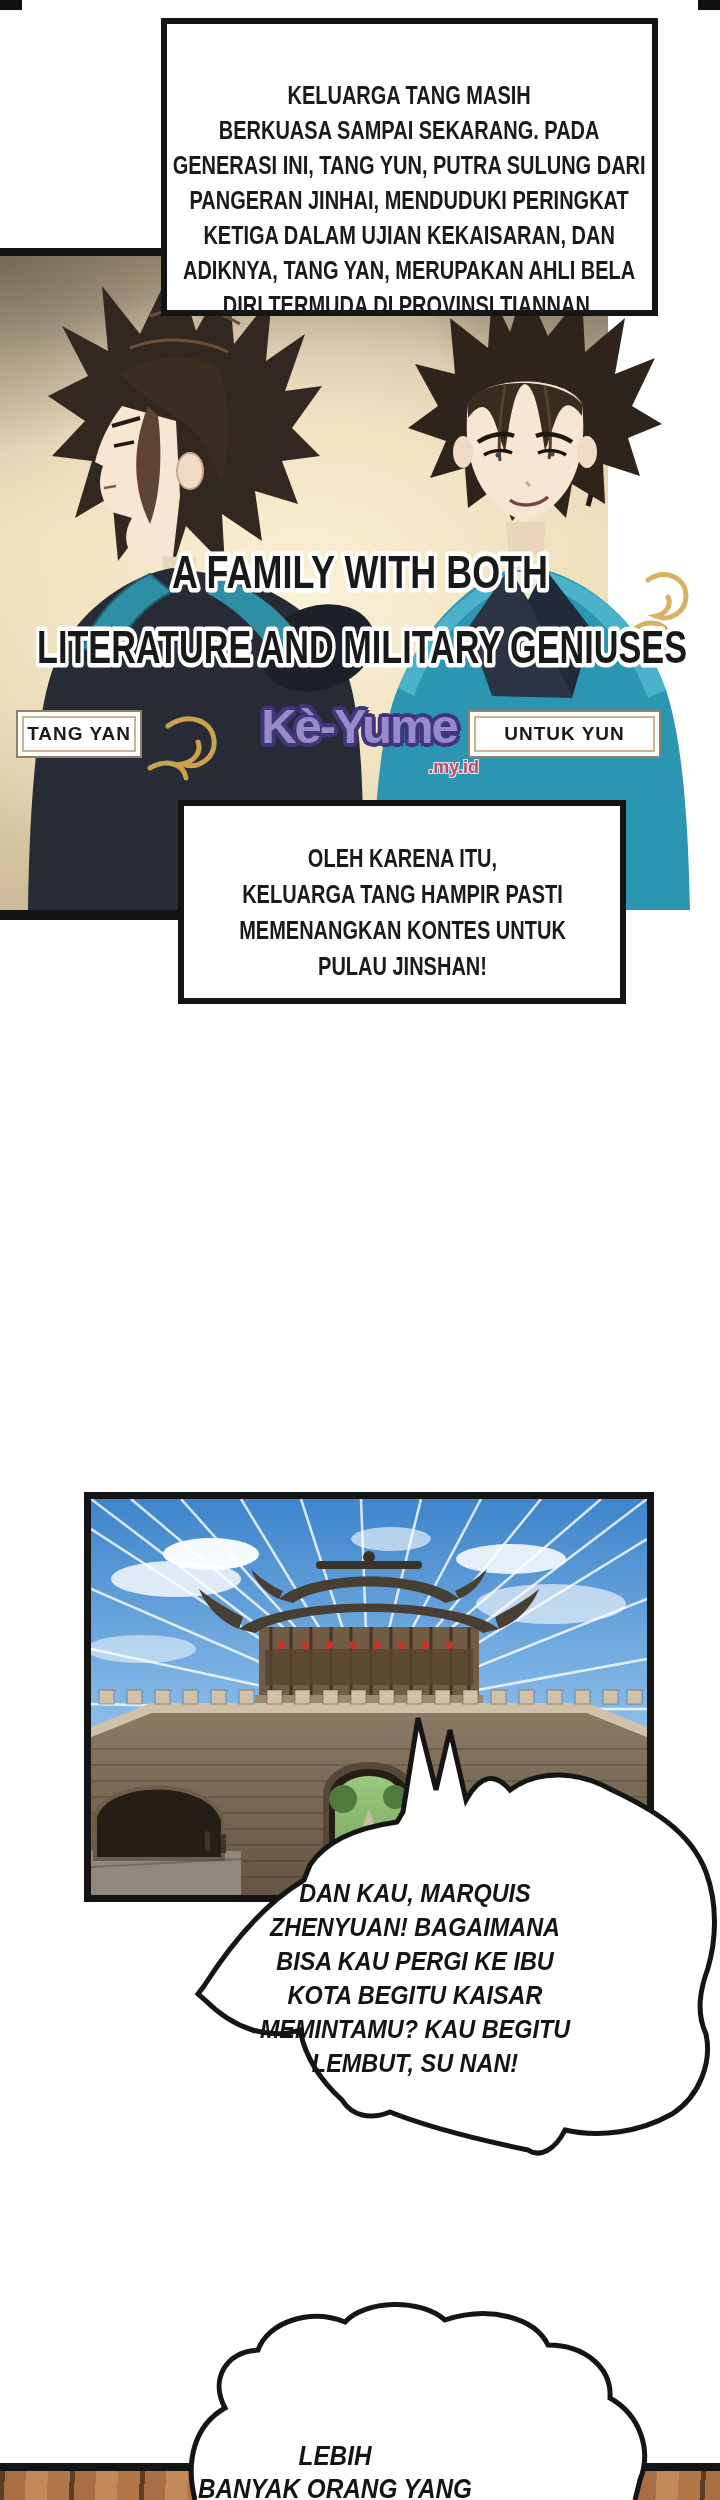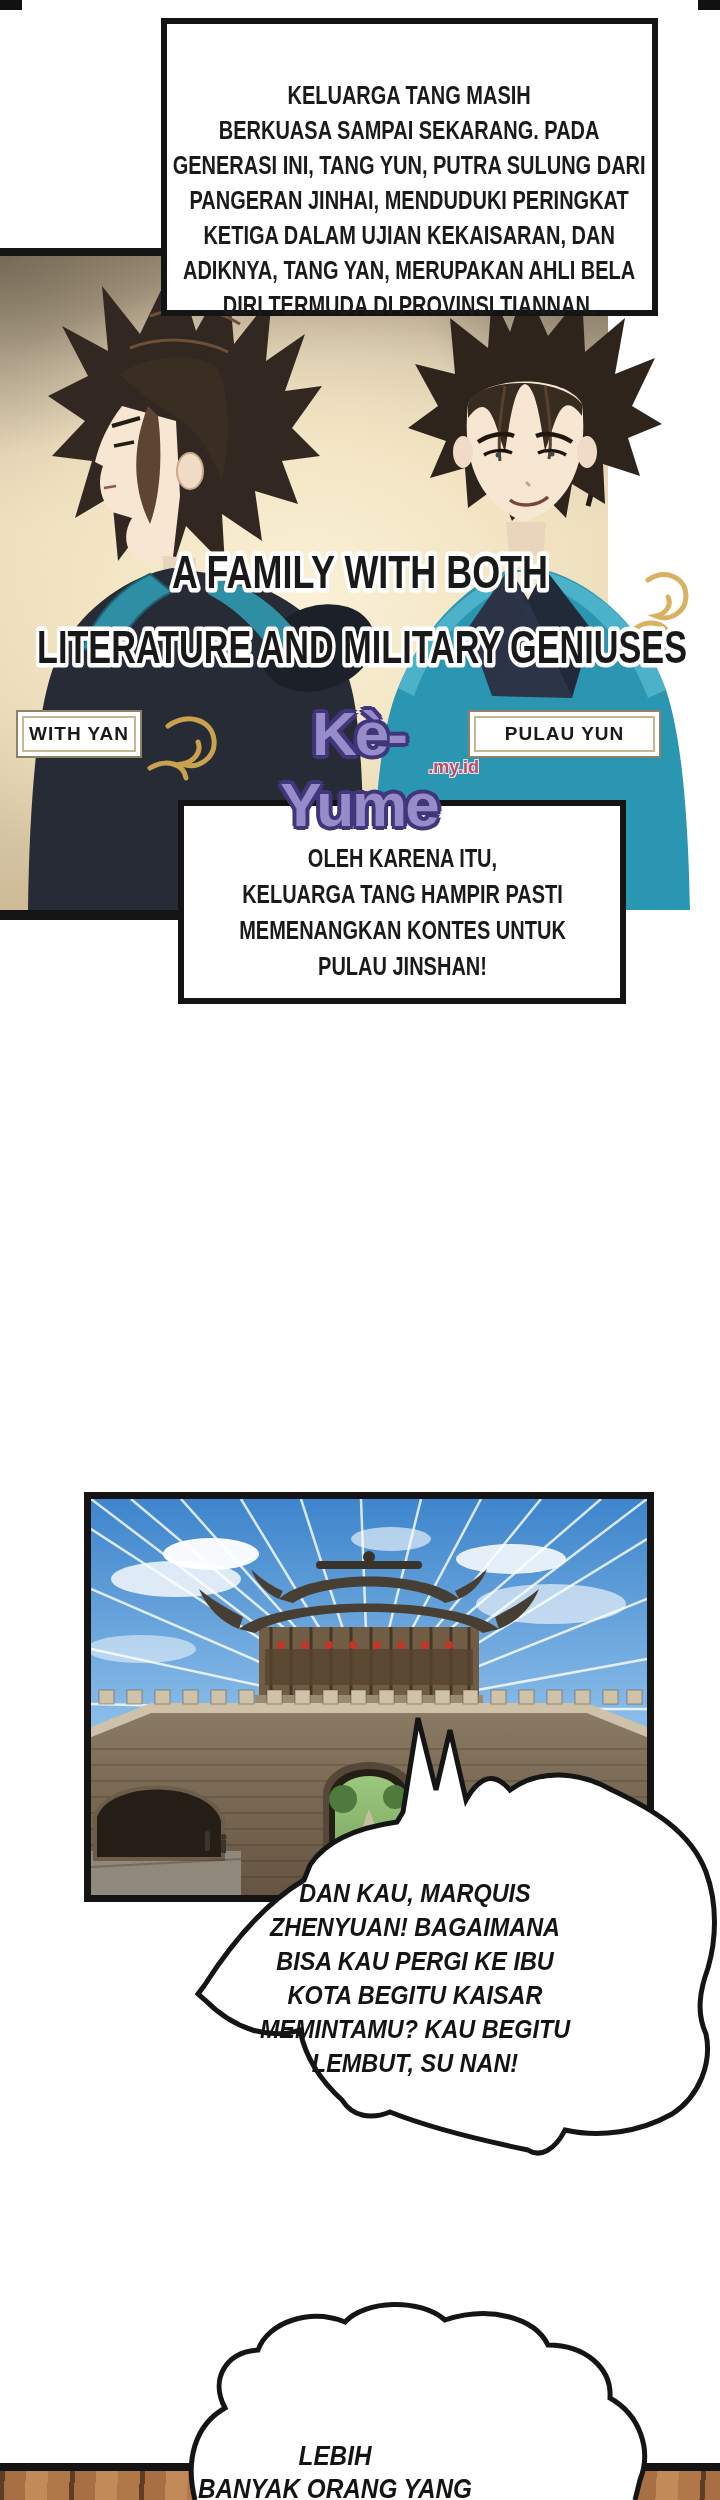--- a/index.html
+++ b/index.html
@@ -38,21 +38,21 @@
     border:2px solid #8f8068;
     box-shadow: inset 0 0 0 4px #ffffff, inset 0 0 0 6px #c7b695;
     display:flex; align-items:center; justify-content:center;
     font-weight:bold; font-size:19px; letter-spacing:1px; color:#1a1a1a;
   }
   #watermark {
     position:absolute; left:245px; top:690px; width:228px; height:76px;
     text-align:center; z-index:5;
   }
   #watermark .wm-main {
-    font-size:62px; font-weight:bold; letter-spacing:-2px; color:#978cc9;
+    font-size:49px; font-weight:bold; letter-spacing:-2px; color:#978cc9;
     text-shadow:-3px -3px 0 #41357b,3px -3px 0 #41357b,-3px 3px 0 #41357b,3px 3px 0 #41357b,
                 -4px 0 0 #41357b,4px 0 0 #41357b,0 -4px 0 #41357b,0 4px 0 #41357b;
   }
   #watermark .wm-suffix {
     position:absolute; right:-6px; bottom:-4px; font-size:18px; font-weight:bold;
     color:#b44f63; letter-spacing:0;
     text-shadow:-1px -1px 0 #e6e1f2,1px -1px 0 #e6e1f2,-1px 1px 0 #e6e1f2,1px 1px 0 #e6e1f2;
   }
   
   #gate-panel {
@@ -141,24 +141,24 @@
         <path d="M648,324 c18,-12 38,-2 38,16 c0,16 -16,26 -30,20 c10,-2 16,-11 12,-19 M636,372 c14,-10 32,-4 33,10 c1,13 -12,21 -24,17" stroke="#d9b261" stroke-width="5" fill="none" stroke-linecap="round"></path>
       </g>
     </svg>
 
     <svg class="abs" style="left:0;top:280px;width:720px;height:140px;z-index:4;" viewBox="0 0 720 140">
       <text x="360" y="52" text-anchor="middle" textLength="376" lengthAdjust="spacingAndGlyphs" font-family="Liberation Sans, DejaVu Sans, sans-serif" font-weight="bold" font-size="46" fill="#191919" stroke="#ffffff" stroke-width="9" stroke-linejoin="round" paint-order="stroke fill">A FAMILY WITH BOTH</text>
       <text x="362" y="127" text-anchor="middle" textLength="650" lengthAdjust="spacingAndGlyphs" font-family="Liberation Sans, DejaVu Sans, sans-serif" font-weight="bold" font-size="46" fill="#191919" stroke="#ffffff" stroke-width="9" stroke-linejoin="round" paint-order="stroke fill">LITERATURE AND MILITARY GENIUSES</text>
     </svg>
 
     <div class="name-label" style="left:16px;top:454px;width:126px;height:48px;z-index:5;">
-      <span>WITH YAN</span>
+      <span>TANG YAN</span>
     </div>
     <div class="name-label" style="left:468px;top:454px;width:193px;height:48px;z-index:5;">
-      <span>PULAU YUN</span>
+      <span>UNTUK YUN</span>
     </div>
 
     <div id="watermark" style="top:442px;">
       <span class="wm-main">Kè-Yume</span>
       <span class="wm-suffix">.my.id</span>
     </div>
   </div>
 
   <div class="abs whitebox" style="left:178px;top:800px;width:448px;height:204px;z-index:3;">
     <div class="narr cond" style="padding-top:34px;line-height:36px;">OLEH KARENA ITU,

